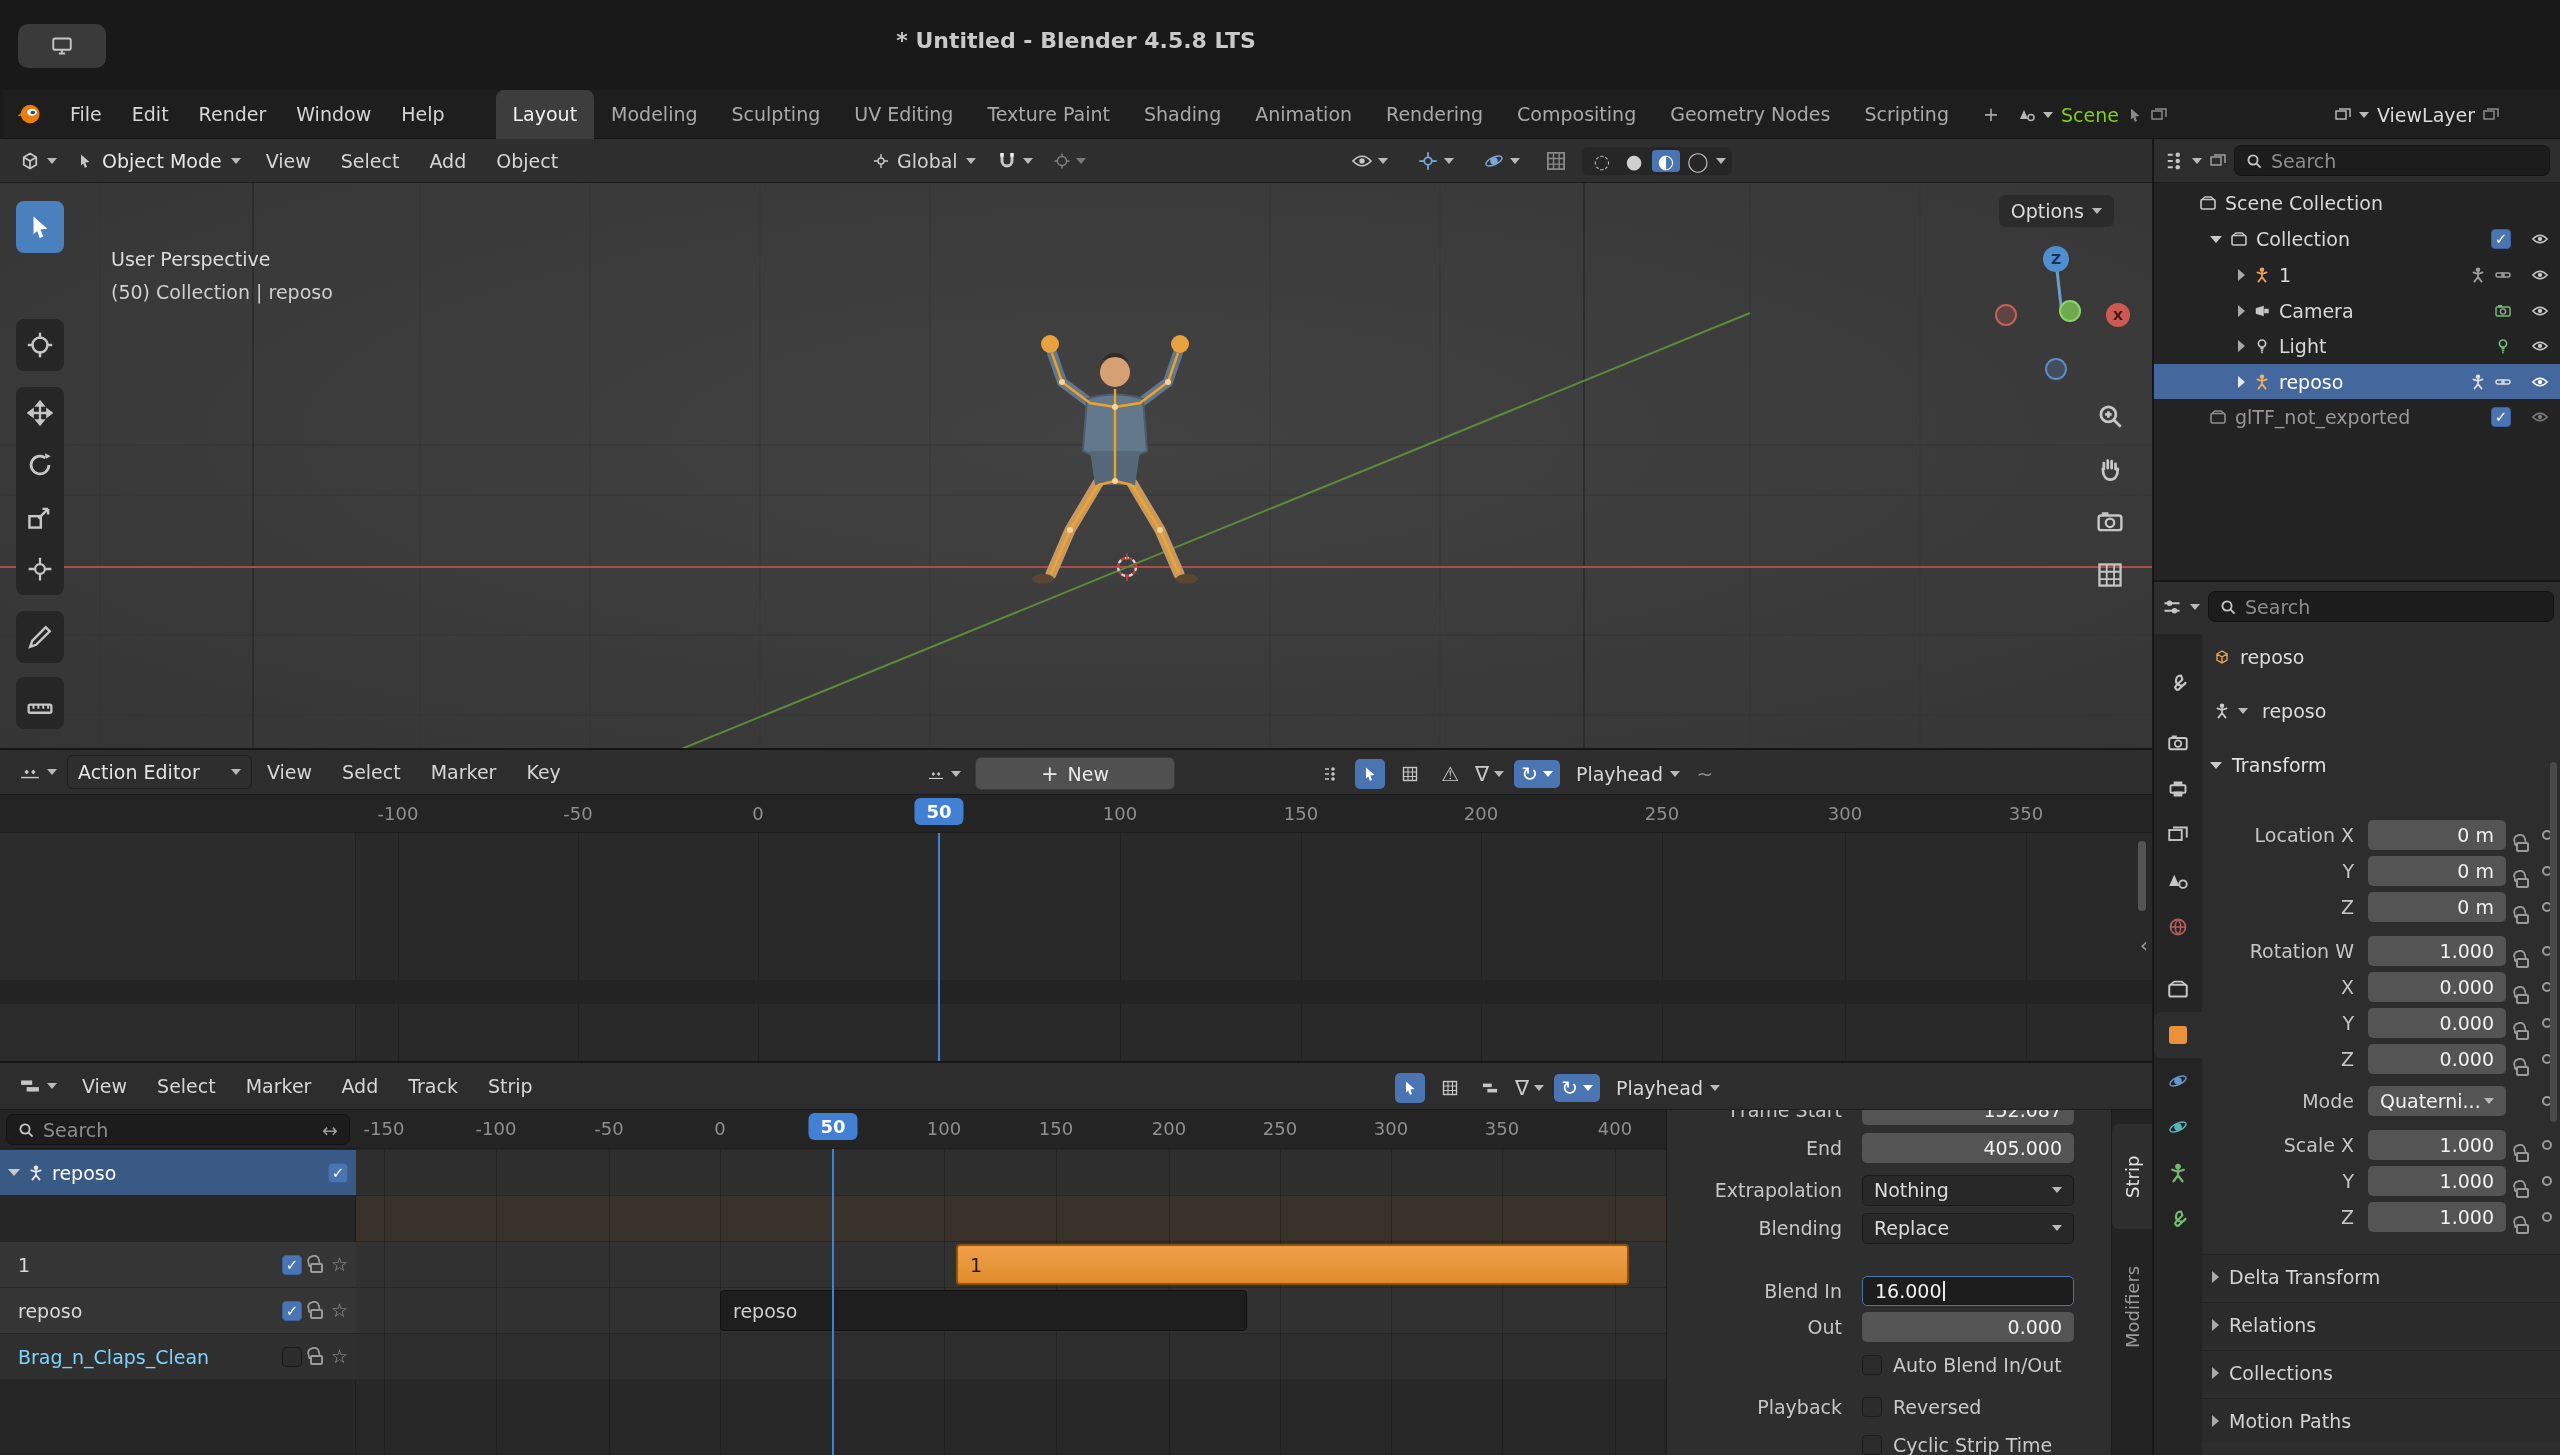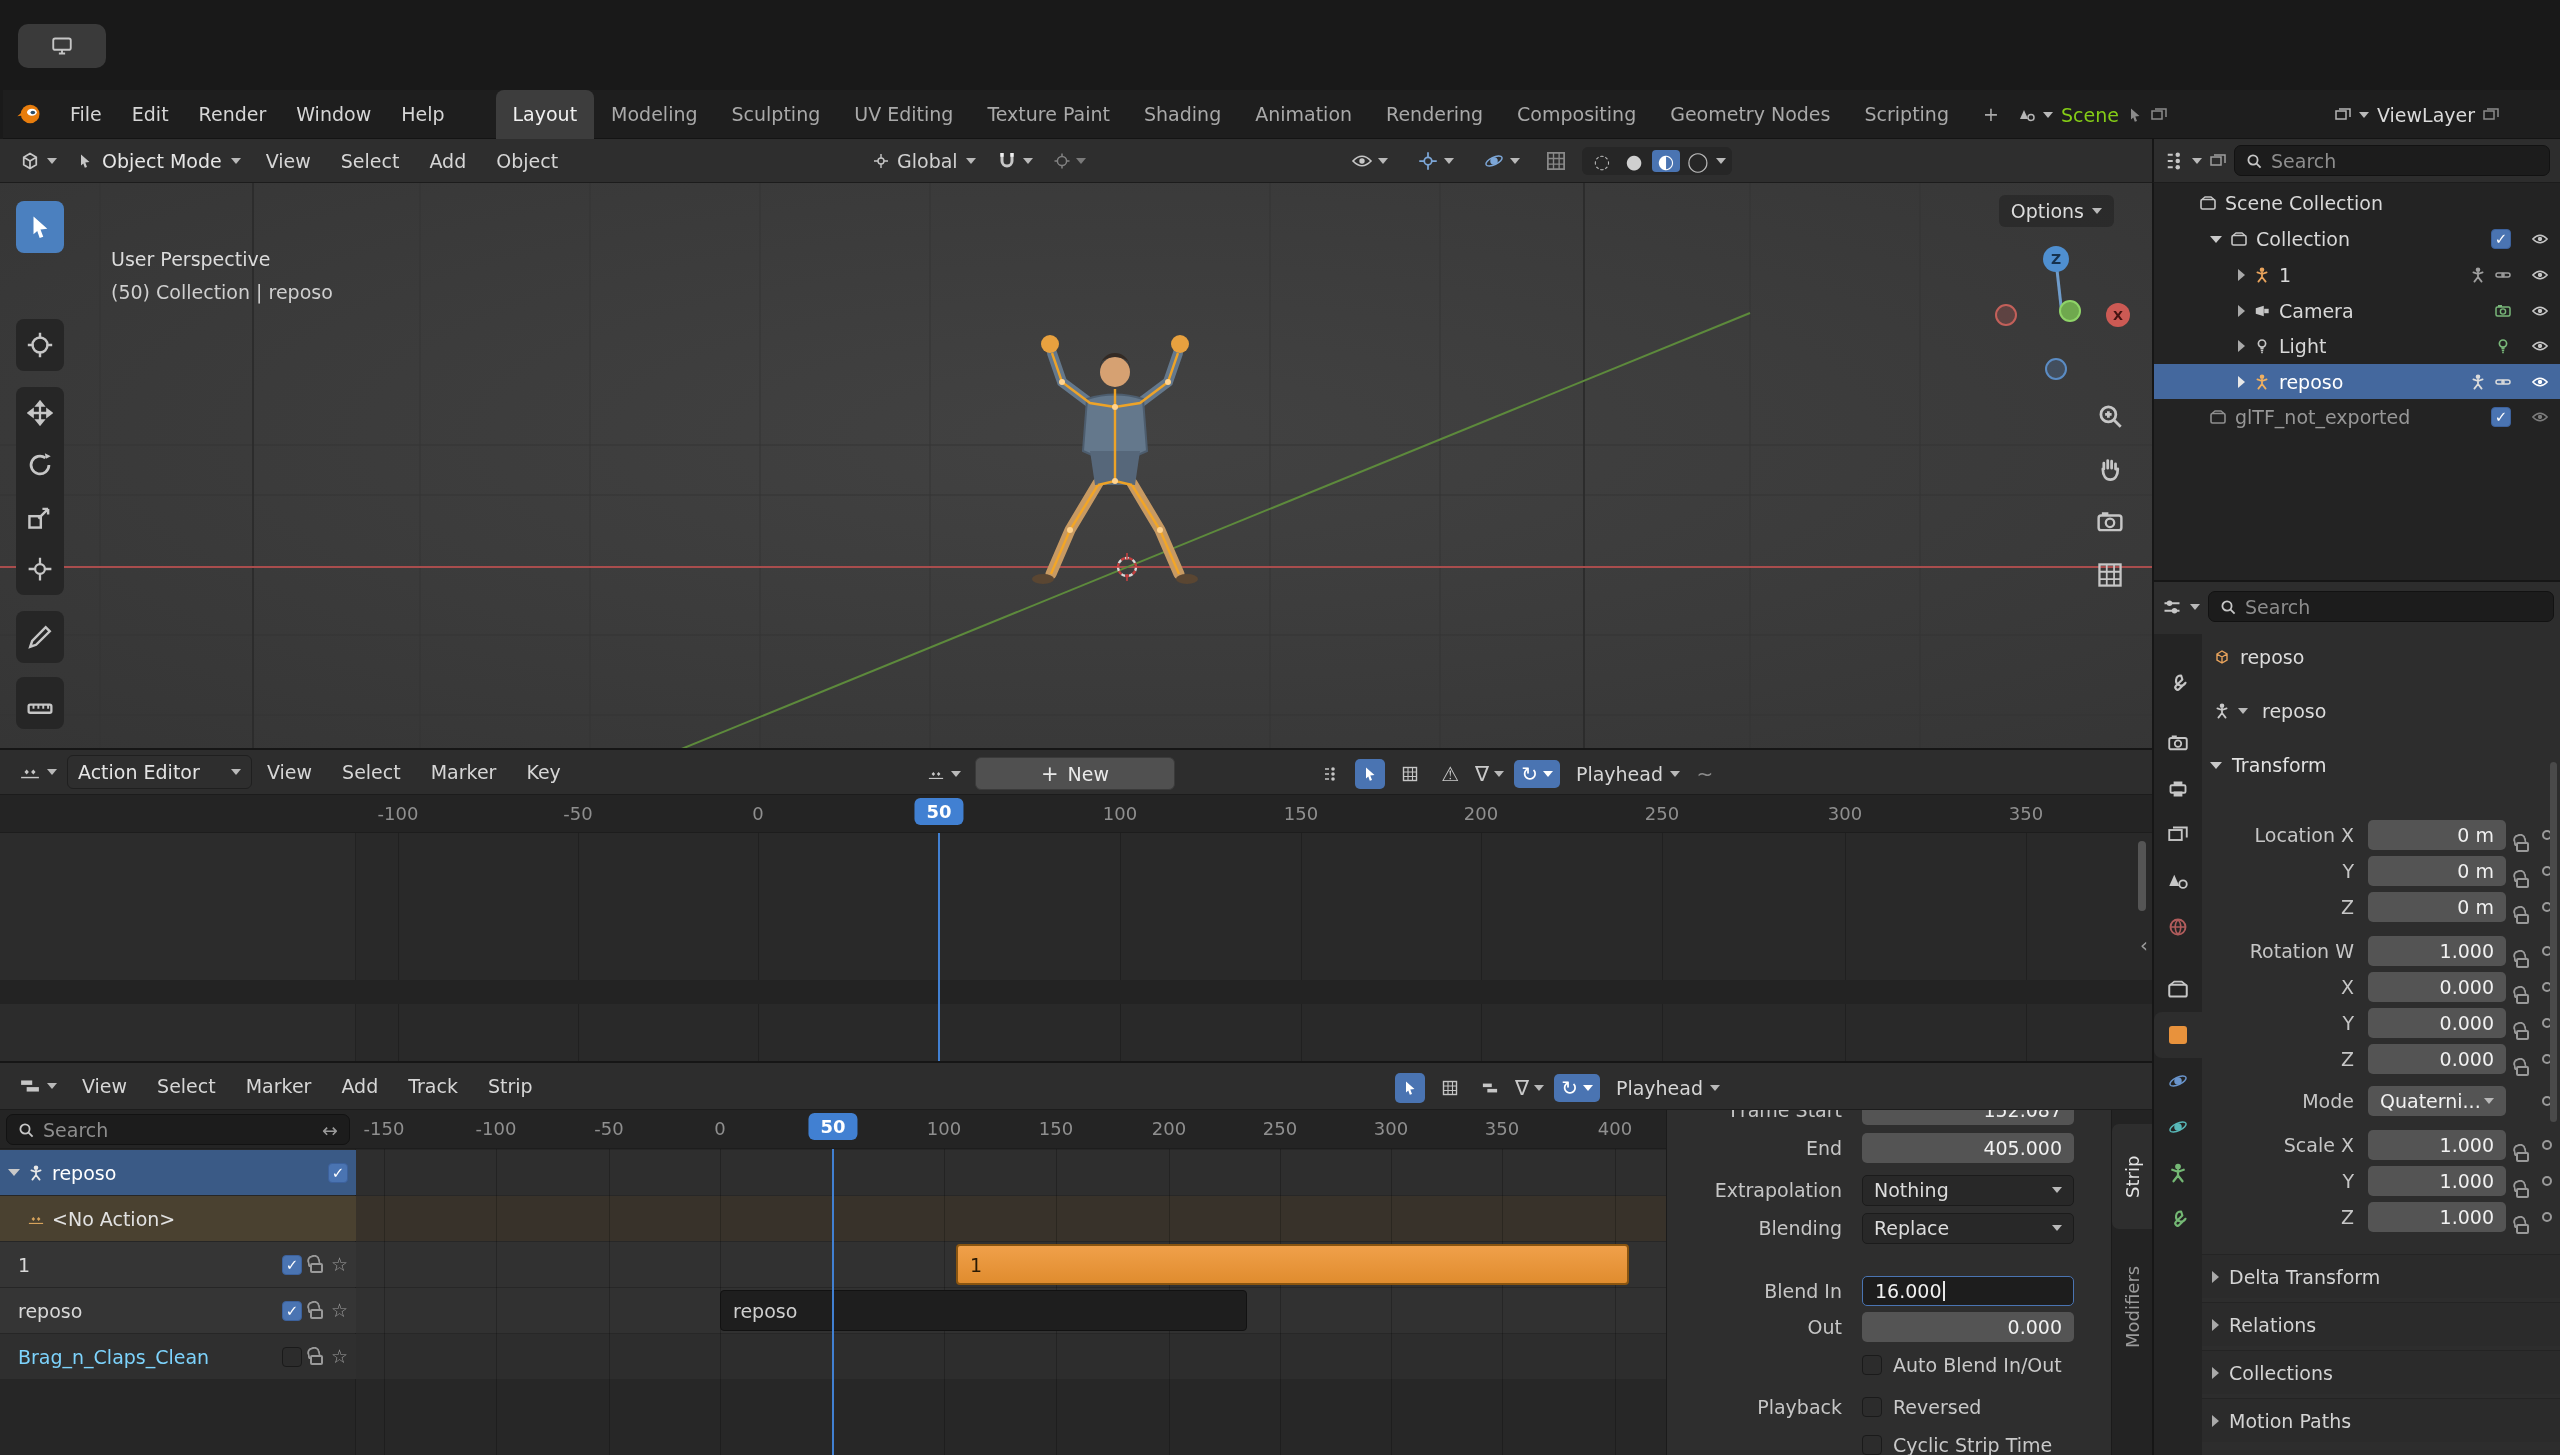--- a/index.html
+++ b/index.html
@@ -171,20 +171,21 @@
       <rect x="3" y="1" width="4" height="2" fill="currentColor"></rect>
     </symbol>
 </svg>
 
 <div class="abs" style="left:0;top:0;width:2560px;height:90px;background:#191919">
   <div class="abs row" style="left:18px;top:24px;width:88px;height:44px;background:#3a3a3a;border-radius:10px;justify-content:center">
     <svg class="ic">
         <use href="#s-monitor"></use>
       </svg>
   </div>
+  <div class="abs" style="left:0;right:408px;top:28px;text-align:center;font-size:22px;font-weight:bold;color:#c9c9c9">* Untitled - Blender 4.5.8 LTS</div>
 </div>
 
 <div class="abs row" style="left:3px;top:90px;width:2560px;height:49px;background:#1e1e1e;border-bottom:1px solid #141414">
   <div class="row" style="width:52px;justify-content:center">
     <svg width="28" height="28" viewBox="0 0 24 24">
         <circle cx="13" cy="12" r="8" fill="#e87d0d"></circle>
         <ellipse cx="14.5" cy="10.5" rx="4.2" ry="3" fill="#fff"></ellipse>
         <ellipse cx="15.3" cy="10.8" rx="2" ry="1.5" fill="#2a4d69"></ellipse>
         <path d="M2 14 L9 8 L8 13 Z" fill="#e87d0d"></path>
       </svg>
@@ -622,26 +623,20 @@
 
   <div class="abs" style="left:0;top:0;width:356px;height:306px;background:#262626;border-right:1px solid #1e1e1e">
     <div class="trackrow" style="top:1px;background:#3a5a86">
       <div class="ce"></div>
       <svg class="ic sm" style="color:#e8e8e8">
           <use href="#s-person"></use>
         </svg>
       <span style="color:#fff;flex:1">reposo</span>
       <div class="cb on">✓</div>
     </div>
-    <div class="trackrow" style="top:47px;background:#4a4130;padding-left:28px">
-      <svg class="ic sm" style="color:#d7a35c">
-          <use href="#s-keys"></use>
-        </svg>
-      <span style="color:#e2e2e2">&lt;No Action&gt;</span>
-    </div>
     <div class="trackrow" style="top:93px;background:#353535;padding-left:18px">
       <span style="color:#d8d8d8;flex:1">1</span>
       <div class="cb on">✓</div>
       <div class="lock"></div>
       <span class="star">☆</span>
     </div>
     <div class="trackrow" style="top:139px;background:#353535;padding-left:18px">
       <span style="color:#d8d8d8;flex:1">reposo</span>
       <div class="cb on">✓</div>
       <div class="lock"></div>

